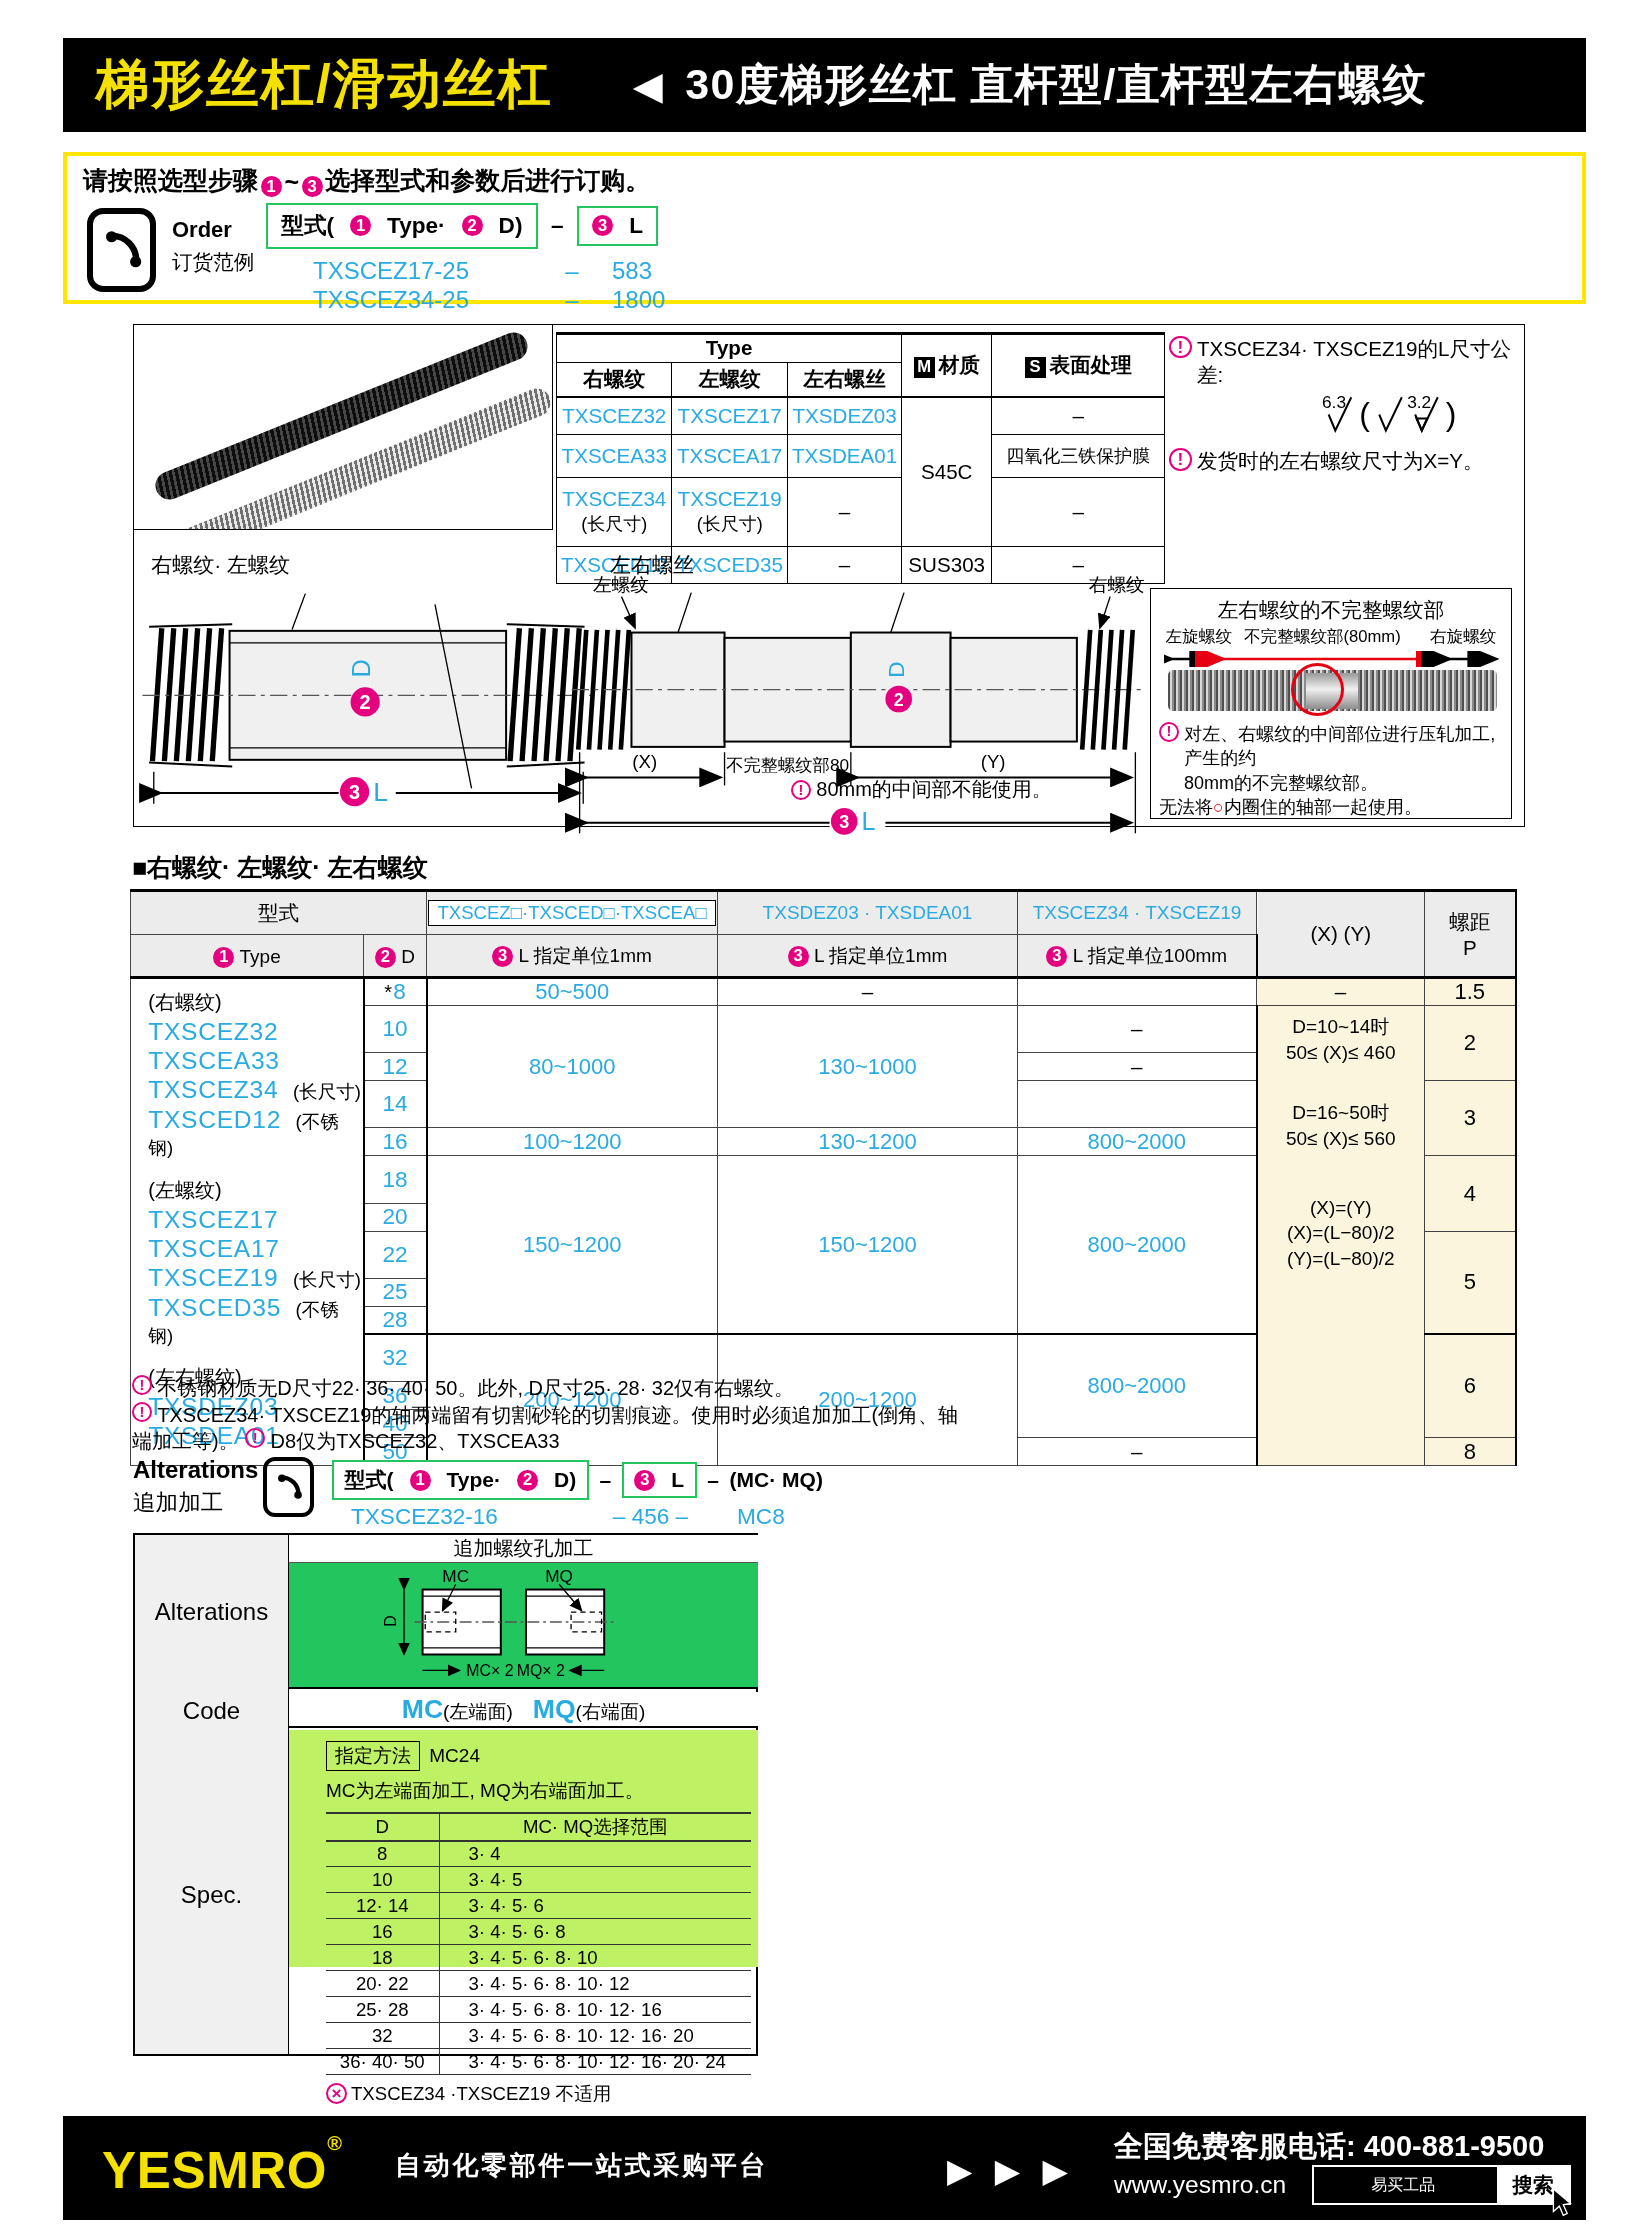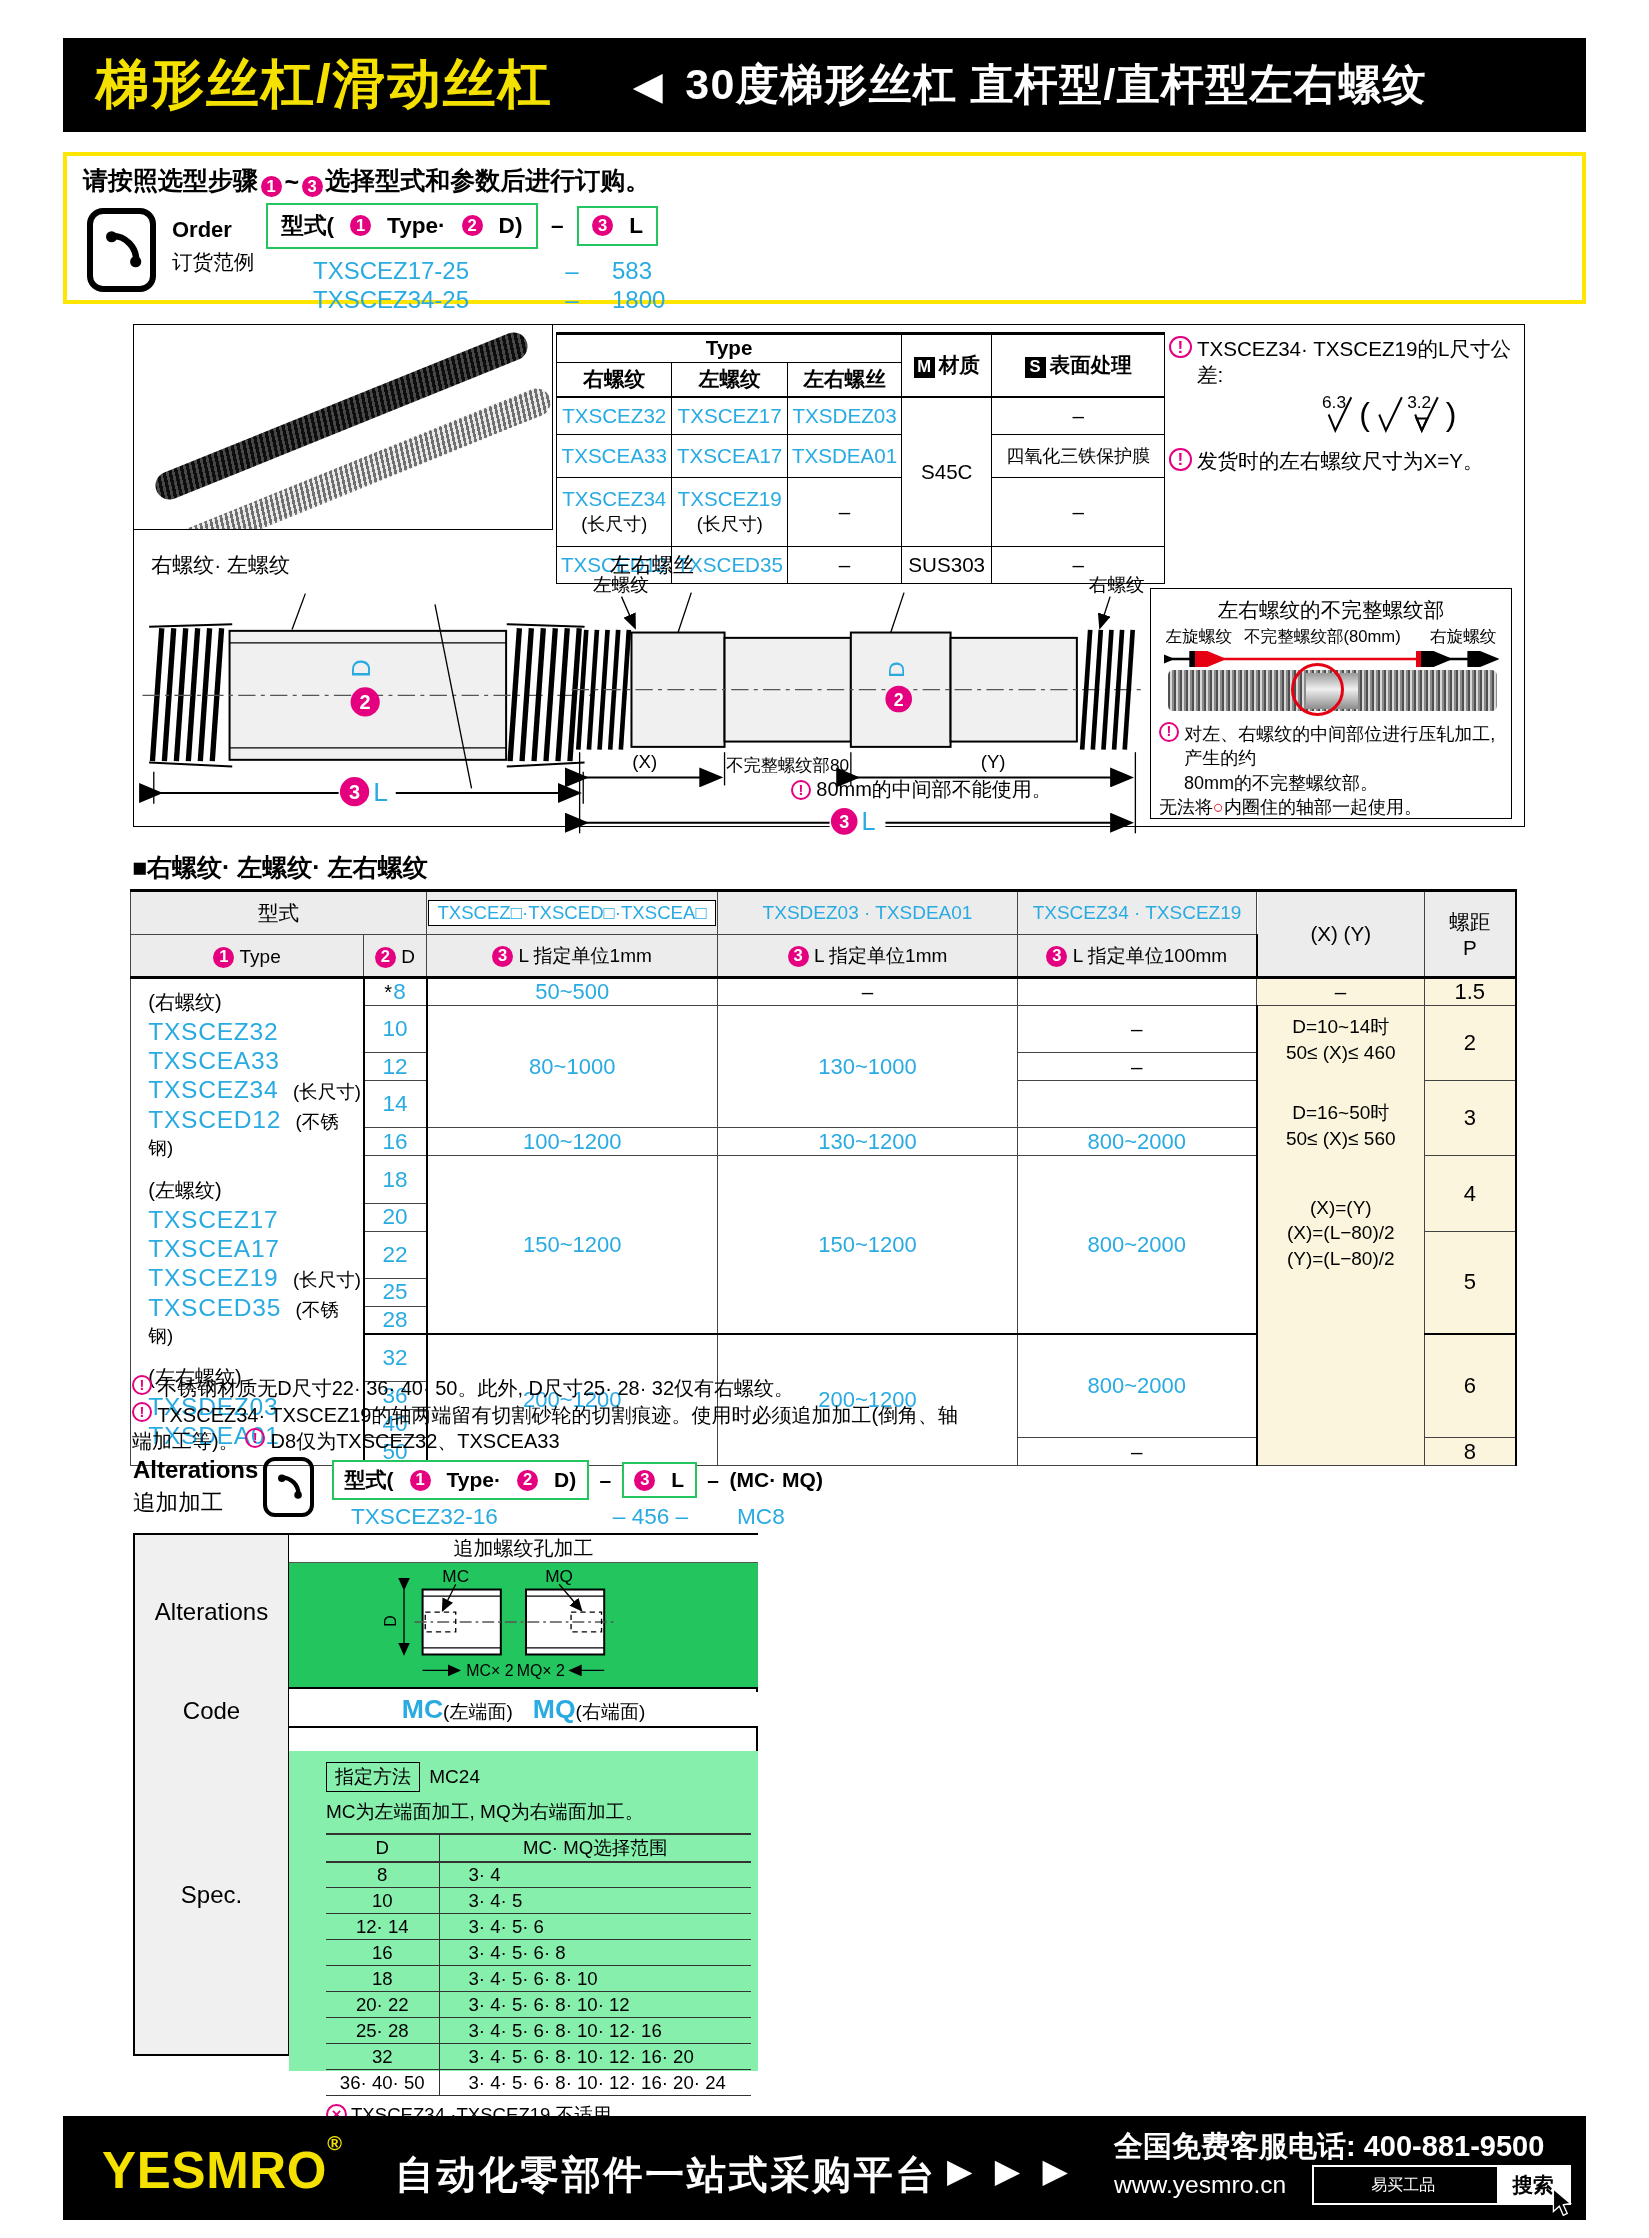--- a/index.html
+++ b/index.html
@@ -133,38 +133,38 @@
                border-right:1.3px solid #000; }
   .alt-left .lbl { position:absolute; width:100%; text-align:center; font-size:24px; }
   .alt-right { position:absolute; left:154px; top:0; width:469px; height:100%; }
   .ar-row1 { position:absolute; top:0; width:100%; height:154px; border-bottom:2.7px solid #000; background:#22c55e; }
   .ar-row1 .hd { height:28px; background:#fff; border-bottom:1.3px solid #555; text-align:center;
                font-size:20px; line-height:26.6px; }
   .ar-row2 { position:absolute; top:157px; width:100%; height:36px; border-bottom:2.7px solid #000;
                display:flex; align-items:center; justify-content:center; gap:20px; background:#fff; }
   .ar-row2 .big { color:#29abe2; font-size:26.6px; font-weight:bold; }
   .ar-row2 .nt { font-size:19px;margin-top:36px; }
-  .ar-row3 { position:absolute; top:195px; width:100%; height:320px; background:#86efac; padding:10.6px 0 0 37px;margin-top:21px; }
+  .ar-row3 { position:absolute; top:195px; width:100%; height:237px; background:#bef264; padding:10.6px 0 0 37px; }
   .spec-method { display:flex; align-items:center; gap:9.3px; font-size:19px; }
   .spec-method .mbox { border:1.3px solid #000; padding:1.3px 8px; }
   .spec-desc { margin-top:6.6px; font-size:19px; }
   table.spec-table { border-collapse:collapse; margin-top:8px; font-size:18.6px; }
   table.spec-table th { border-top:2px solid #333; border-bottom:2px solid #333; font-weight:normal; }
   table.spec-table td { border-bottom:1.3px solid #333; }
   table.spec-table th, table.spec-table td { height:26px; }
   table.spec-table .cd { width:113px; text-align:center; border-right:1.3px solid #333; }
   table.spec-table .cr { width:312px; text-align:left; padding-left:29px; }
   .spec-note { margin-top:5.3px; font-size:18.6px; display:flex; align-items:center; }
 
   
   .footer { position:absolute; left:63px; top:2116px; width:1523px; height:104px; background:#000; }
   .f-logo { position:absolute; left:39px; top:25px; color:#f5e100; font-size:51px; font-weight:bold;
             letter-spacing:0.7px; }
   .f-reg { font-size:20px; vertical-align:top; position:relative; top:-9.3px; }
-  .f-tag { position:absolute; left:332px; top:32px; color:#fff; font-size:39px; font-weight:bold; letter-spacing:2.7px; }
+  .f-tag { position:absolute; left:332px; top:32px; color:#fff; font-size:26px; font-weight:bold; letter-spacing:2.7px; }
   .f-arrows { position:absolute; left:884px; top:35px; color:#fff; font-size:33px; letter-spacing:6.6px; }
   .f-phone { position:absolute; left:1051px; top:10.6px; color:#fff; font-size:29px; font-weight:bold; }
   .f-site { position:absolute; left:1051px; top:55px; color:#fff; font-size:24.6px; }
   .f-search { position:absolute; left:1249px; top:49px; width:259px; height:40px; border:2px solid #fff;
             display:flex; }
   .f-search .inp { flex:1; background:#000; color:#fff; font-size:16px; display:flex; align-items:center;
             padding-left:9.3px;margin-left:48px; }
   .f-search .btn { width:72px; background:#fff; color:#000; font-size:20.6px; font-weight:bold;
             display:flex; align-items:center; justify-content:center; }
   .cursor { position:absolute; right:-5.3px; bottom:-14.6px; }

